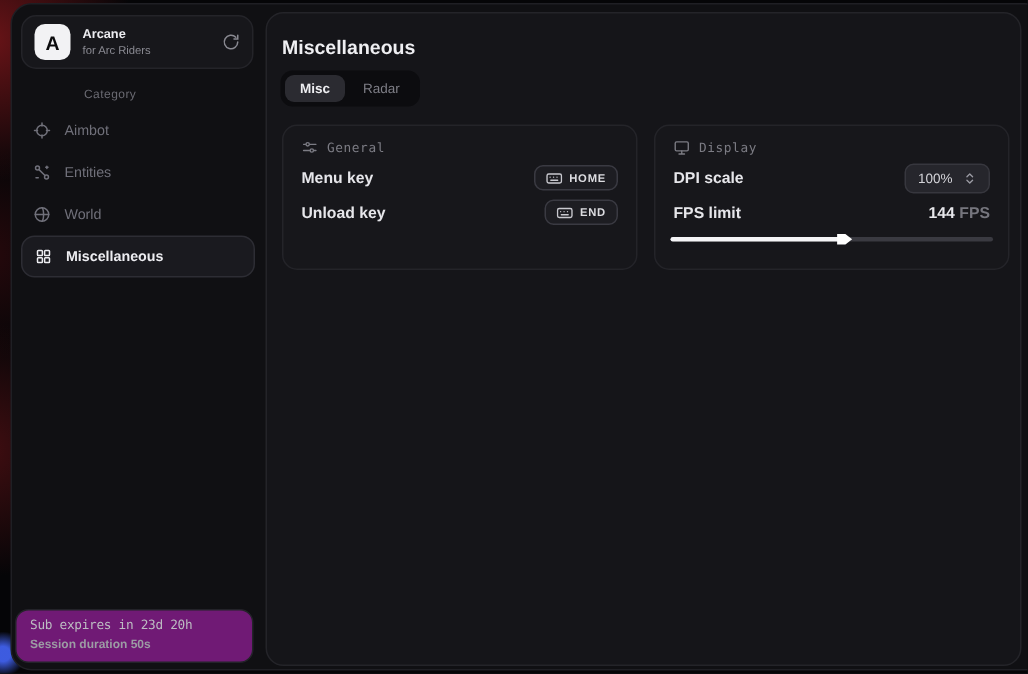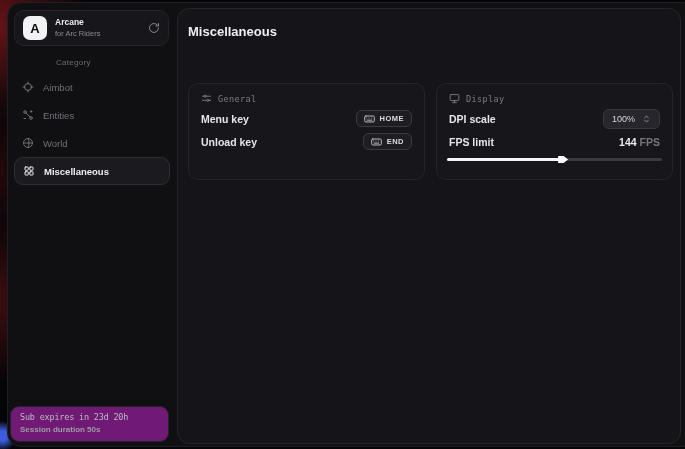--- a/index.html
+++ b/index.html
@@ -179,20 +179,24 @@
     <div class="side-footer">
       <div class="foot1">Sub expires in 23d 20h</div>
       <div class="foot2">Session duration 50s</div>
     </div>
   </div>
 
   <div class="main">
 
     <div class="page-title">Miscellaneous</div>
 
+    <div class="tabs">
+      <div class="tab active">Misc</div>
+      <div class="tab">Radar</div>
+    </div>
 
     <div class="card general">
       <div class="card-header">
         <span>
           <svg width="11" height="11" viewBox="0 0 24 24" fill="none" stroke="currentColor" stroke-width="2" stroke-linecap="round">
             <line x1="3" y1="7" x2="21" y2="7"></line>
               <circle cx="9" cy="7" r="2.4" fill="#17171b"></circle>
               <line x1="3" y1="16" x2="21" y2="16"></line>
               <circle cx="15" cy="16" r="2.4" fill="#17171b"></circle>
           </svg>

